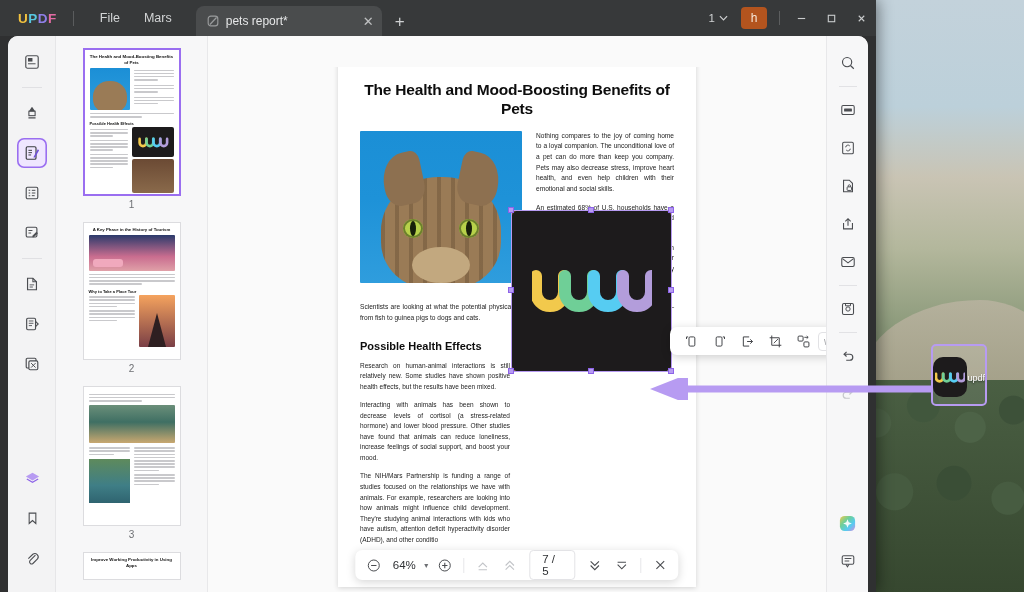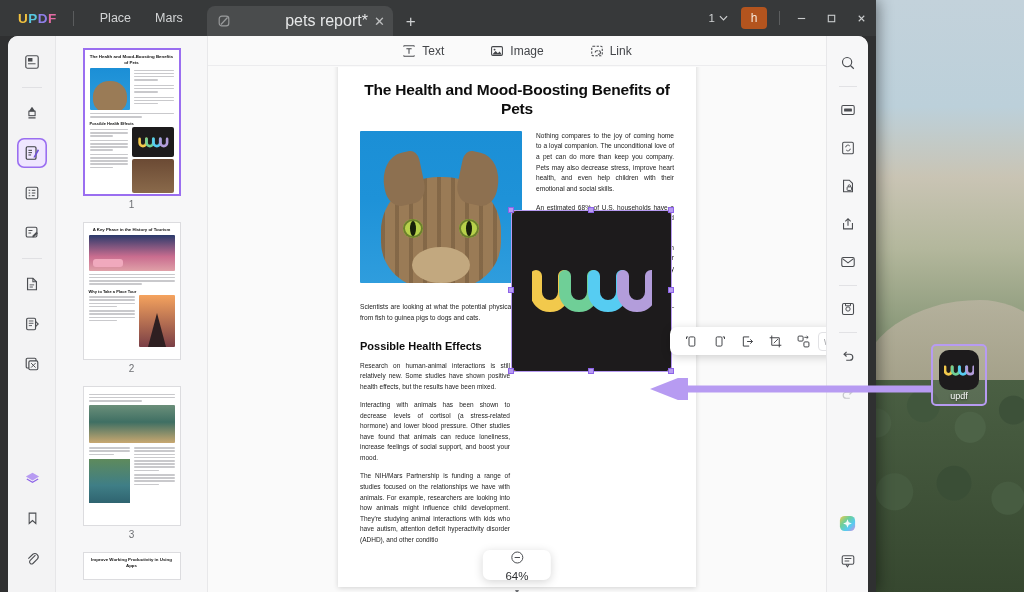--- a/index.html
+++ b/index.html
@@ -53,21 +53,21 @@
   }
   #tabs { display:flex; align-items:flex-end; height:36px; margin-left:12px; }
   .tab {
     display:flex; align-items:center; height:30px; min-width:186px;
     background:#4a4c4d; border-radius:8px 8px 0 0; padding:0 8px 0 10px;
     color:#e6e7e8; font-size:12px; position:relative;
   }
   .tab .tab-doc-icon {
     width:14px; height:14px; margin-right:6px; opacity:.6;
   }
-  .tab .tab-title{ flex:1; text-align:right; font-size:16px; }
+  .tab .tab-title{ flex:1; text-align:left; font-size:12px; }
   .tab .tab-close{ font-size:13px; opacity:.75; margin-left:6px; }
   .tab-add { color:#cfd1d2; font-size:17px; margin-left:13px; padding-bottom:4px; }
   #win-right {
     position:absolute; right:0; top:0; height:36px; display:flex; align-items:center;
   }
   .pagecount-chip{
     color:#cfd1d2; font-size:11.5px; display:flex; align-items:center; gap:4px; padding:3px 7px;
   }
   .avatar-badge{
     width:26px; height:22px; border-radius:4px; background:#b3541e;
@@ -198,21 +198,21 @@
   .it-field{
     display:flex; align-items:center; height:19px; border:1px solid #e2e2e5; border-radius:4px;
     padding:0 5px; font-size:10.5px; color:#2b2c2f; gap:4px; background:#fff;
   }
   .it-field .lbl{ color:#a0a2a6; font-size:10px; }
 
   
   #bottom-bar{
     position:absolute; left:50%; transform:translateX(-50%); bottom:12px; height:30px;
     background:#fff; border-radius:7px; box-shadow:0 2px 10px rgba(0,0,0,.17);
-    display:flex; align-items:center; padding:0 7px; gap:5px; z-index:45;flex-direction:column;
+    display:flex; align-items:center; padding:0 7px; gap:5px; z-index:45;
   }
   .bb-btn{ width:24px; height:22px; display:flex; align-items:center; justify-content:center; border-radius:4px; color:#4a4c50; }
   .bb-btn.dim{ color:#c2c4c8; }
   .bb-zoom{ font-size:11.5px; color:#2e3033; min-width:30px; text-align:center; }
   .bb-caret{ color:#6d6f73; font-size:8px; }
   .bb-page{
     border:1px solid #e3e3e6; border-radius:4px; font-size:11.5px; color:#2e3033;
     padding:2px 12px; margin:0 3px;
   }
   .bb-sep{ width:1px; height:15px; background:#e6e6e9; margin:0 3px; }
@@ -225,21 +225,21 @@
   }
   .rr-btn{ width:28px; height:28px; margin:5px 0; border-radius:6px; display:flex; align-items:center; justify-content:center; color:#4b4d51; }
   .rr-btn.dim{ color:#c6c8cb; }
   .rr-divider{ width:18px; height:1px; background:#e2e2e5; margin:4px 0; }
   .rr-bottom{ position:absolute; bottom:12px; display:flex; flex-direction:column; align-items:center; }
 
   
   #desktop-icon{
     position:absolute; left:931px; top:344px; width:56px; height:62px;
     border:2px solid #b79bf2; border-radius:5px; background:rgba(255,255,255,.10);
-    display:flex; flex-direction:column; align-items:center; padding-top:4px;
+    display:flex; flex-direction:row; align-items:center; padding-top:4px;
   }
   .di-tile{ width:40px; height:40px; background:#1d1b1c; border-radius:10px; display:flex; align-items:center; justify-content:center; }
   .di-label{ font-size:9px; color:#fff; text-shadow:0 1px 2px rgba(0,0,0,.6); margin-top:1px; }
   #drag-arrow{ position:absolute; left:640px; top:378px; width:292px; height:22px; z-index:50; }
 </style>
 </head>
 <body>
 
 <div class="wall-hill"></div>
 <div class="wall-trees"></div>
@@ -264,21 +264,21 @@
 <div id="app-window">
 
   <div id="titlebar">
     <div class="logo">
       <span class="l1">U</span>
       <span class="l2">P</span>
       <span class="l3">D</span>
       <span class="l4">F</span>
     </div>
     <div class="tb-sep"></div>
-    <div class="menu-item">Place</div>
+    <div class="menu-item">File</div>
     <div class="menu-item">Mars</div>
 
     <div id="tabs">
       <div class="tab">
         <svg class="tab-doc-icon" viewBox="0 0 16 16">
           <rect x="2.5" y="2.5" width="11" height="11" rx="3" fill="none" stroke="#cfd1d2" stroke-width="1.3"></rect>
           <path d="M4.5 12 L12 4" stroke="#cfd1d2" stroke-width="1.3"></path>
         </svg>
         <span class="tab-title">pets report*</span>
         <span class="tab-close">✕</span>
@@ -520,44 +520,20 @@
 
         <div class="thumb" style="height:28px">
           <div class="t-title">Improve Working Productivity in Using Apps</div>
         </div>
 
       </div>
     </div>
 
     <div id="viewer">
 
-      <div id="edit-toolbar">
-        <div class="et-btn">
-          <svg width="14" height="14" viewBox="0 0 16 16">
-            <path d="M2 3 V2 H14 V3 M2 13 V14 H14 V13" fill="none" stroke="#44464a" stroke-width="1.1"></path>
-            <path d="M5 5.5 H11 M8 5.5 V11" fill="none" stroke="#44464a" stroke-width="1.2"></path>
-          </svg>
-          <span>Text</span>
-        </div>
-        <div class="et-btn">
-          <svg width="14" height="14" viewBox="0 0 16 16">
-            <rect x="1.8" y="3" width="12.4" height="10" rx="1.4" fill="none" stroke="#44464a" stroke-width="1.2"></rect>
-            <circle cx="5.2" cy="6.4" r="1.1" fill="#44464a"></circle>
-            <path d="M2.6 12 L6.4 8 L9 10.6 L11 8.6 L13.4 12 Z" fill="#44464a"></path>
-          </svg>
-          <span>Image</span>
-        </div>
-        <div class="et-btn">
-          <svg width="14" height="14" viewBox="0 0 16 16">
-            <rect x="2" y="2.5" width="12" height="11" rx="1.4" fill="none" stroke="#44464a" stroke-width="1.2" stroke-dasharray="2.6 1.6"></rect>
-            <path d="M6 9.6 a2 2 0 0 1 2 -2 h1 M10 7.6 a2 2 0 0 1 0 4 h-1" fill="none" stroke="#44464a" stroke-width="1.2"></path>
-          </svg>
-          <span>Link</span>
-        </div>
-      </div>
 
       <div id="page-canvas">
         <div id="doc-page">
 
           <div class="doc-title">The Health and Mood-Boosting Benefits of Pets</div>
 
           <div class="doc-top">
             <div class="doc-photo">
               <div class="cat-head">
                 <div class="cat-stripes"></div>

